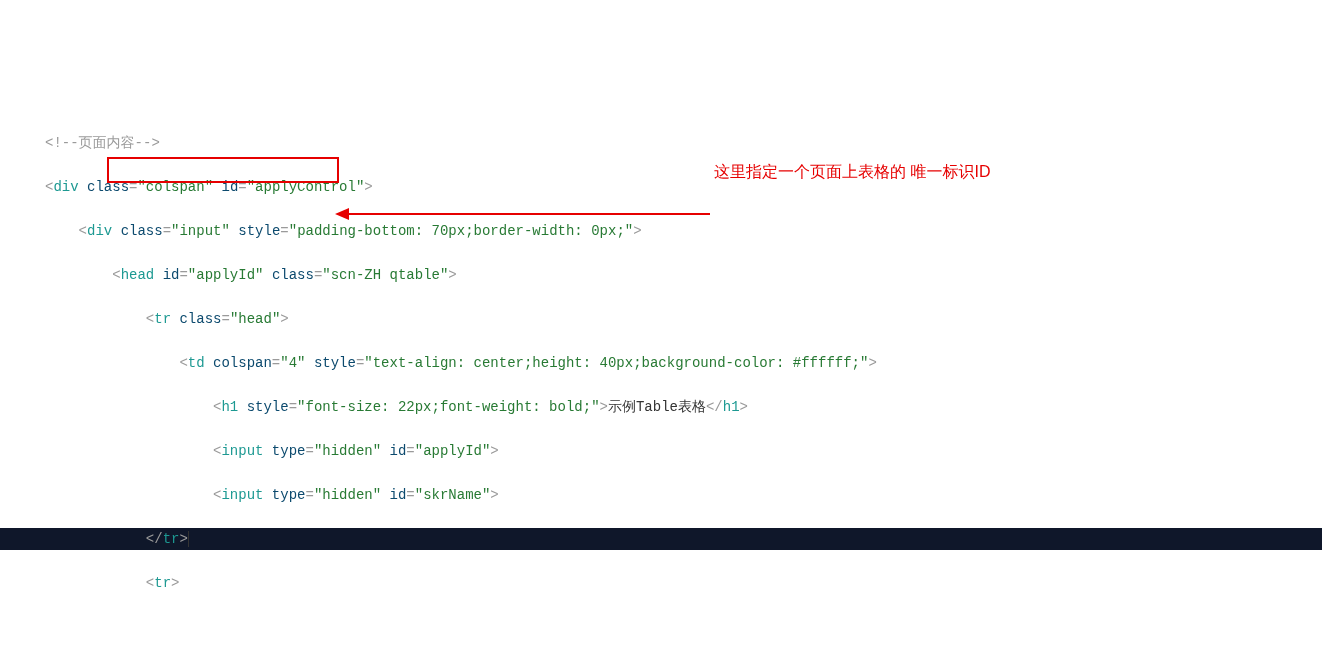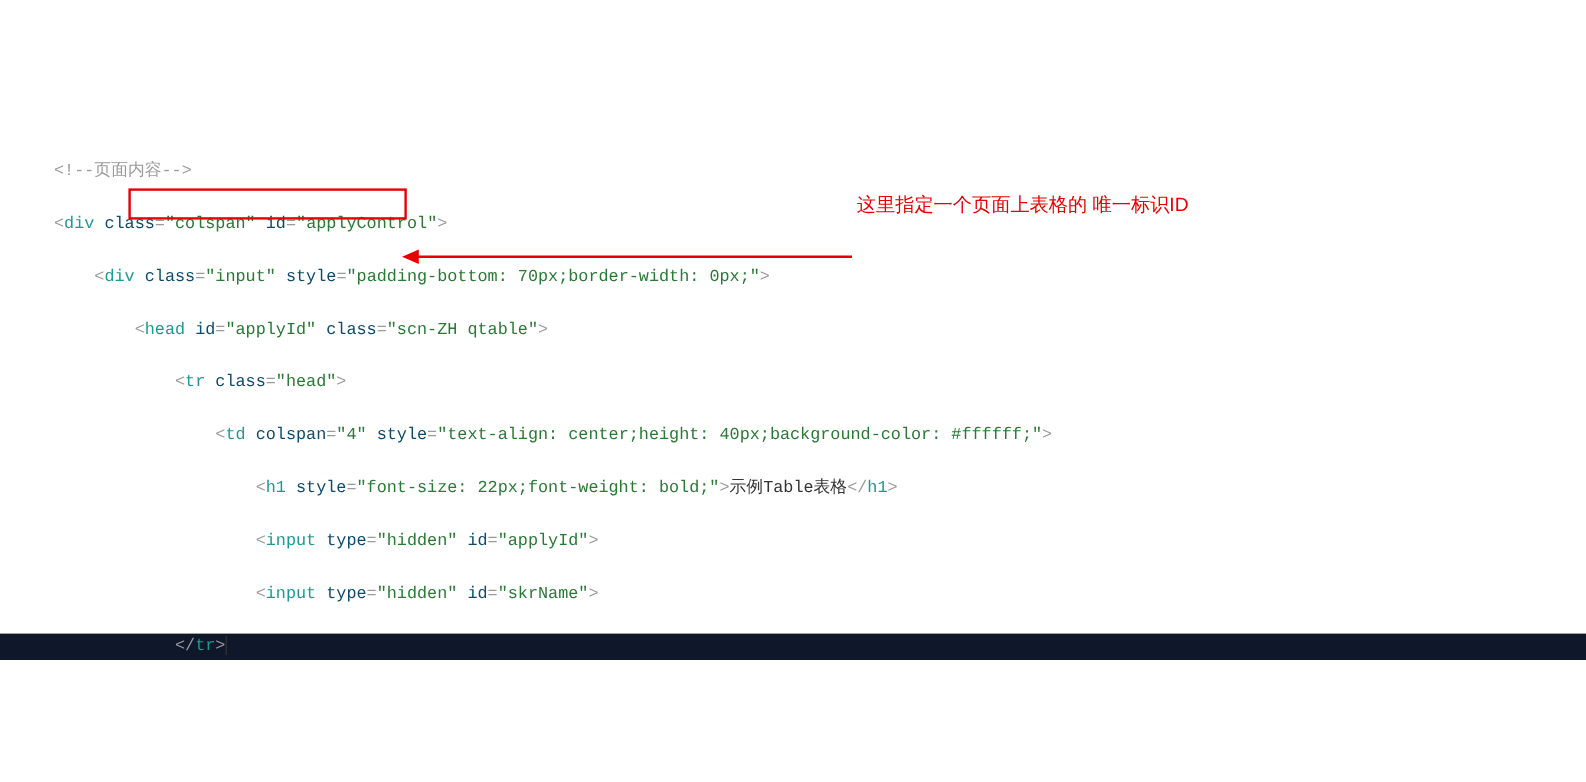--- a/index.html
+++ b/index.html
@@ -67,20 +67,21 @@
 <div class="line"><span class="comment">&lt;!--页面内容--&gt;</span></div>
 <div class="line"><span class="punct">&lt;</span><span class="tag">div</span> <span class="attr-name">class</span><span class="punct">=</span><span class="attr-val">"<span>colspan</span>"</span> <span class="attr-name">id</span><span class="punct">=</span><span class="attr-val">"<span>applyControl</span>"</span><span class="punct">&gt;</span></div>
 <div class="line">    <span class="punct">&lt;</span><span class="tag">div</span> <span class="attr-name">class</span><span class="punct">=</span><span class="attr-val">"<span>input</span>"</span> <span class="attr-name">style</span><span class="punct">=</span><span class="attr-val">"<span>padding-bottom: 70px;border-width: 0px;</span>"</span><span class="punct">&gt;</span></div>
 <div class="line">        <span class="punct">&lt;</span><span class="tag">head</span> <span class="attr-name">id</span><span class="punct">=</span><span class="attr-val">"<span>applyId</span>"</span> <span class="attr-name">class</span><span class="punct">=</span><span class="attr-val">"<span>scn-ZH qtable</span>"</span><span class="punct">&gt;</span></div>
 <div class="line">            <span class="punct">&lt;</span><span class="tag">tr</span> <span class="attr-name">class</span><span class="punct">=</span><span class="attr-val">"<span>head</span>"</span><span class="punct">&gt;</span></div>
 <div class="line">                <span class="punct">&lt;</span><span class="tag">td</span> <span class="attr-name">colspan</span><span class="punct">=</span><span class="attr-val">"<span>4</span>"</span> <span class="attr-name">style</span><span class="punct">=</span><span class="attr-val">"<span>text-align: center;height: 40px;background-color: #ffffff;</span>"</span><span class="punct">&gt;</span></div>
 <div class="line">                    <span class="punct">&lt;</span><span class="tag">h1</span> <span class="attr-name">style</span><span class="punct">=</span><span class="attr-val">"<span>font-size: 22px;font-weight: bold;</span>"</span><span class="punct">&gt;</span><span class="text-cn">示例Table表格</span><span class="punct">&lt;/</span><span class="tag">h1</span><span class="punct">&gt;</span></div>
 <div class="line">                    <span class="punct">&lt;</span><span class="tag">input</span> <span class="attr-name">type</span><span class="punct">=</span><span class="attr-val">"<span>hidden</span>"</span> <span class="attr-name">id</span><span class="punct">=</span><span class="attr-val">"<span>applyId</span>"</span><span class="punct">&gt;</span></div>
 <div class="line">                    <span class="punct">&lt;</span><span class="tag">input</span> <span class="attr-name">type</span><span class="punct">=</span><span class="attr-val">"<span>hidden</span>"</span> <span class="attr-name">id</span><span class="punct">=</span><span class="attr-val">"<span>skrName</span>"</span><span class="punct">&gt;</span></div>
 <div class="line highlight-line">            <span class="punct">&lt;/</span><span class="tag">tr</span><span class="punct">&gt;</span><span class="cursor-bar"></span></div>
+<div class="line">            <span class="punct">&lt;</span><span class="tag">tr</span><span class="punct">&gt;</span></div>
 
 
 
 
 
 
 
 
 
 

